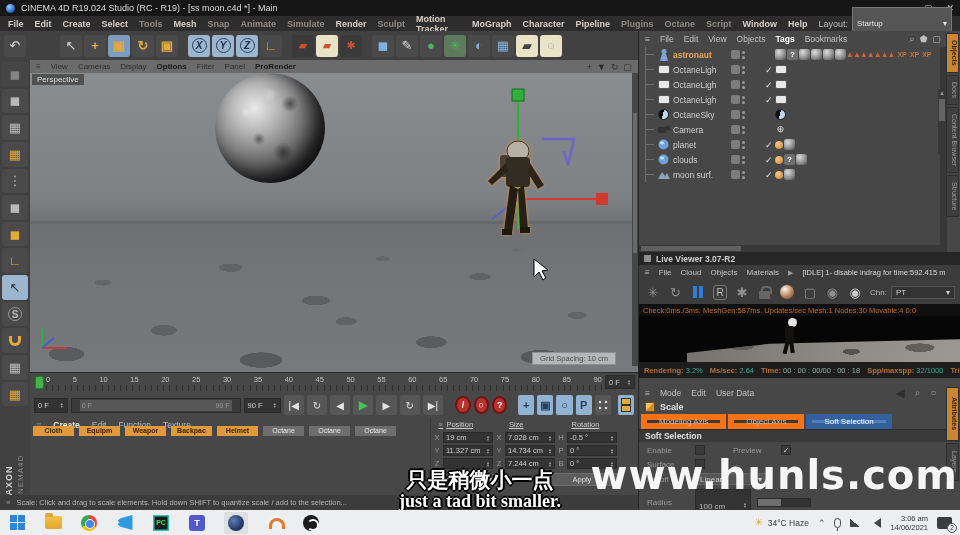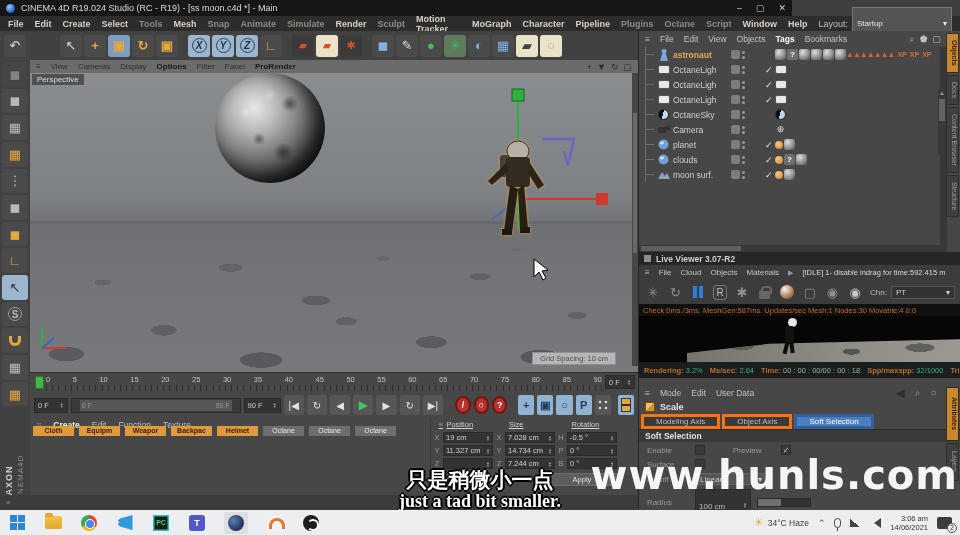--- a/index.html
+++ b/index.html
@@ -17,21 +17,21 @@
   .g-hemi::before{content:"◐"} .g-pen::before{content:"✎"} .g-star::before{content:"✱"}
   .g-dd::before{content:"▾"} .g-min::before{content:"–"} .g-maxw::before{content:"▢"}
   .g-close::before{content:"✕"} .g-tri::before{content:"▲"} .g-dots::before{content:"⋮"}
   .g-sel::before{content:"↖"} .g-tostart::before{content:"|◀"} .g-toend::before{content:"▶|"}
   .g-cube::before{content:"◼"} .g-sph::before{content:"●"} .g-grid::before{content:"▦"}
   .g-slash::before{content:"/"} .g-circ::before{content:"○"} .g-targ::before{content:"⊕"}
   .g-cam::before{content:"▰"} .g-sun::before{content:"☀"} .g-chev::before{content:"⌃"}
   .g-pin::before{content:"◉"} .g-search::before{content:"⌕"} .g-pent::before{content:"⬟"} .g-L::before{content:"∟"}
 
   
-  .titlebar { left:0; top:0; width:792px; height:16px; background:#161616; display:flex;
+  .titlebar { left:0; top:0; width:960px; height:16px; background:#161616; display:flex;
               align-items:center; padding:0 6px; gap:6px; }
   .appdot { width:9px; height:9px; border-radius:50%;
             background:radial-gradient(circle at 35% 30%,#9ecbff,#2b6fd4 60%,#113a77); }
   .titletext { font-size:9px; color:#dcdcdc; }
   .winbtns { margin-left:auto; display:flex; gap:14px; color:#cfcfcf; font-size:9px; }
 
   
   .menubar { left:0; top:16px; width:960px; height:15px; background:#2d2d2d; display:flex;
              align-items:center; gap:11px; padding:0 8px; font-size:9px; font-weight:bold;
              color:#d6cfc6; }
@@ -261,21 +261,21 @@
   .sl { color:#b5702f;font-weight:bold; } .sv { color:#2fae8f; }
 
   
   .attr { position:absolute; left:0; top:354px; width:322px; height:125px; background:#474747; }
   .attrmenu { height:15px; display:flex; align-items:center; gap:10px; font-size:8.5px; color:#c3c3c3; padding:0 6px; }
   .attrmenu .bigarrow { margin-left:auto; color:#2e2e2e; font-size:12px; }
   .attrtitle { height:14px; display:flex; align-items:center; gap:5px; padding:0 6px; font-size:9px;
                color:#e2e2e2; font-weight:bold; }
   .scalecube { width:10px; height:10px; background:linear-gradient(135deg,#f3c063 0 50%,#d28f2c 50%); border:1px solid #6e5014; }
   .attrtabs { height:15px; display:flex; gap:2px; padding:0 2px; }
-  .atab { flex:0 0 auto; padding:0 12px; background:#3a3a3a; border:3px solid #f97316; font-size:8px;
+  .atab { flex:0 0 auto; padding:0 12px; background:#3a3a3a; border:6px solid #f97316; font-size:8px;
           color:#bdbdbd; display:flex; align-items:center; }
   .atab.on { background:#4a7fc1; color:#fff; border-color:#35609a; }
   .asection { height:13px; background:#3a3a3a; border-top:1px solid #2c2c2c; display:flex; align-items:center;
               padding:0 6px; font-size:8.5px; color:#e0e0e0; font-weight:bold; }
   .afields { padding:3px 8px; font-size:8px; color:#9a9a9a; display:flex; flex-direction:column; gap:4px; }
   .afrow { display:flex; align-items:center; gap:6px; }
   .albl { width:42px; }
   .acheck { width:10px; height:10px; background:#3a3a3a; border:1px solid #2c2c2c; color:#cfcfcf;
             font-size:8px; text-align:center; line-height:10px; }
   .adrop { width:72px; height:12px; background:#555; border:1px solid #666; display:flex; align-items:center;
@@ -775,20 +775,21 @@
       <span class="cdrop">
           <span>Size</span>
           <i class="ico g-dd"></i>
         </span>
       <span class="applybtn">Apply</span>
     </div>
   </div>
 
   <div class="abs statusbar">
     <i class="ico g-ham" style="color:#8a8a8a"></i>
+    <span>Scale: Click and drag to scale elements. Hold down SHIFT to quantize scale / add to the selection...</span>
   </div>
 
   <div class="abs rightpanel">
 
     <div class="ompanel">
       <div class="ommenu">
         <i class="ico g-ham hamico"></i>
         <span>File</span>
         <span>Edit</span>
         <span>View</span>

